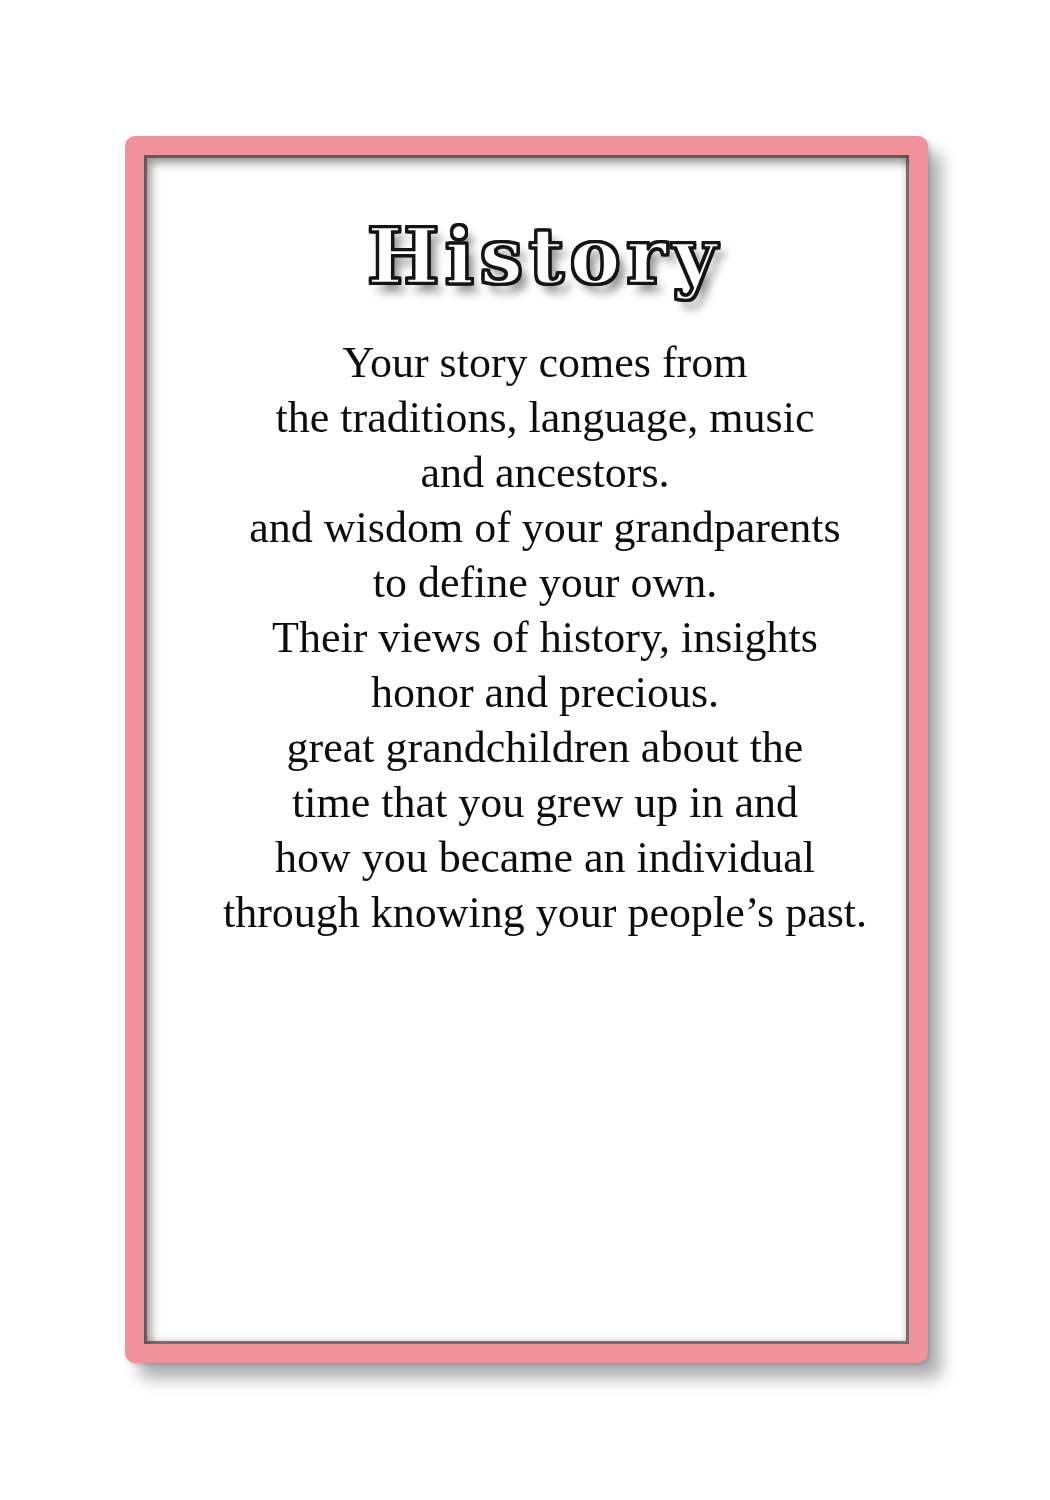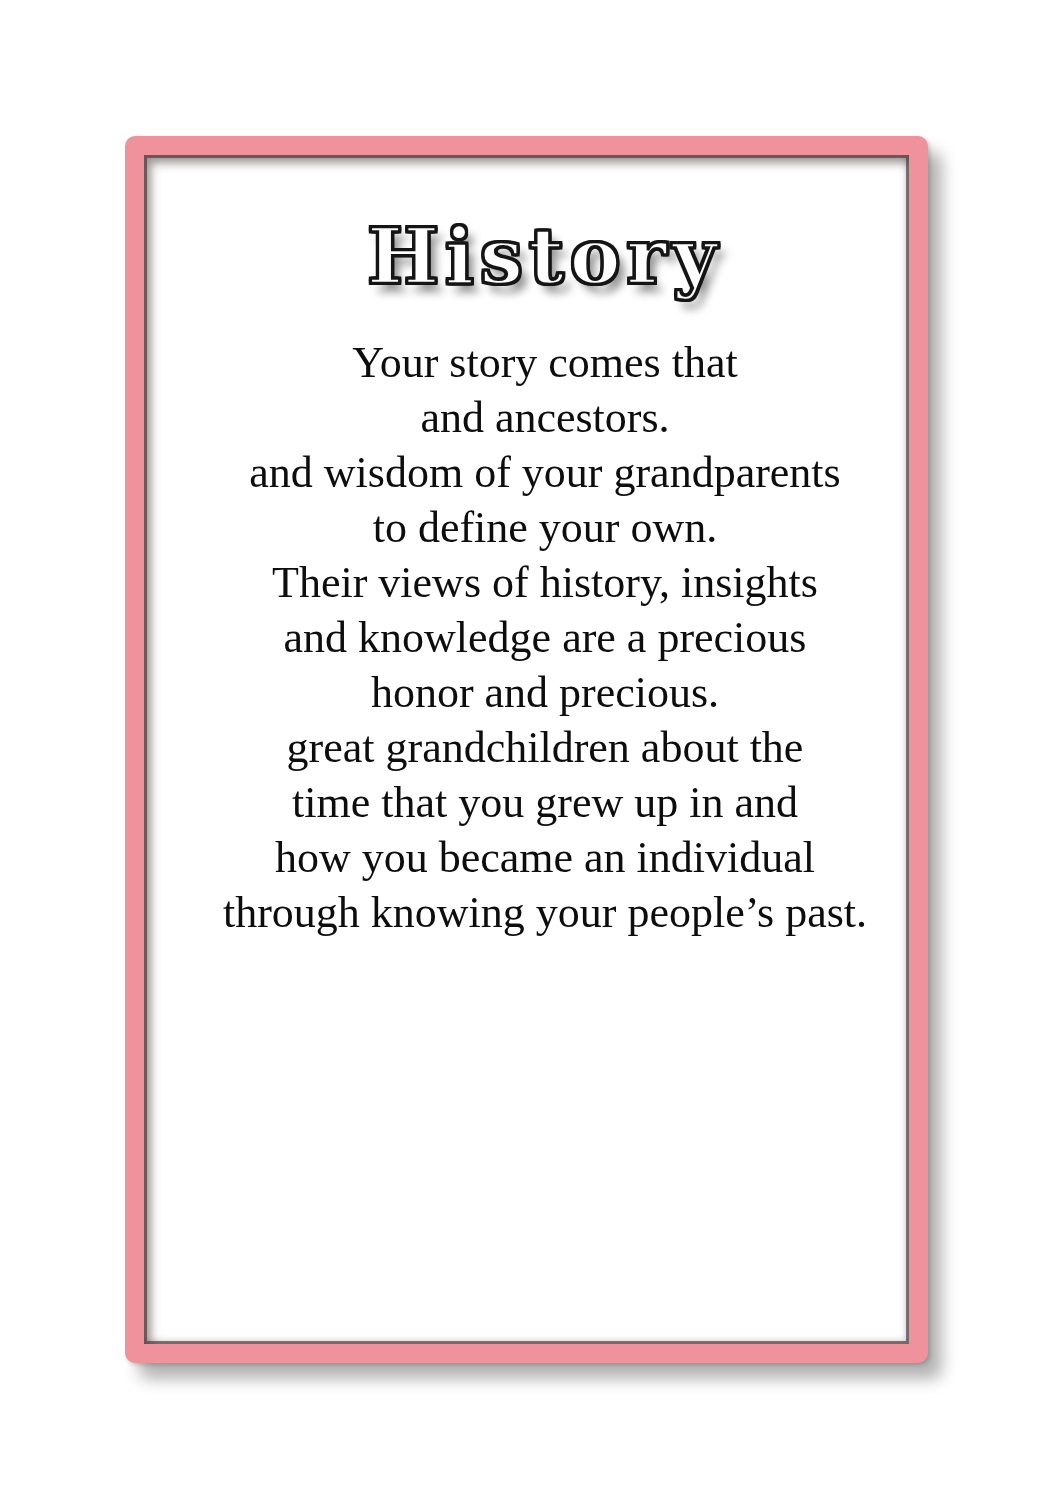--- a/index.html
+++ b/index.html
@@ -73,26 +73,26 @@
     white-space: nowrap;
   }
 </style>
 </head>
 <body>
 
 <div class="page">
   <div class="frame">
     <h1 class="title">History</h1>
     <div class="body-text">
-      <div class="poem-line">Your story comes that</div>
+      <div class="poem-line">Your story comes from</div>
+      <div class="poem-line">the traditions, language, music</div>
       <div class="poem-line">and ancestors.</div>
       <div class="poem-line">and wisdom of your grandparents</div>
       <div class="poem-line">to define your own.</div>
       <div class="poem-line">Their views of history, insights</div>
-      <div class="poem-line">and knowledge are a precious</div>
       <div class="poem-line">honor and precious.</div>
       <div class="poem-line">great grandchildren about the</div>
       <div class="poem-line">time that you grew up in and</div>
       <div class="poem-line">how you became an individual</div>
       <div class="poem-line">through knowing your people’s past.</div>
     </div>
   </div>
 </div>
 
 </body></html>

